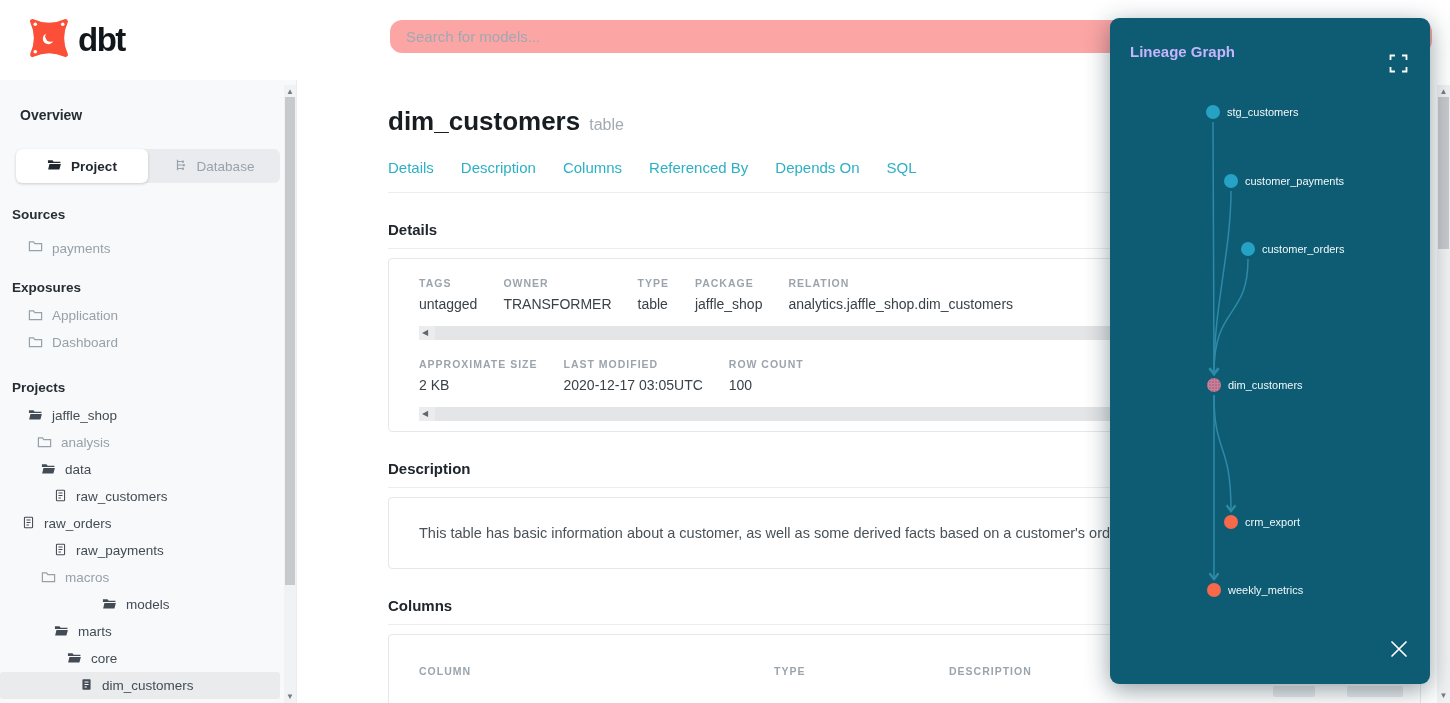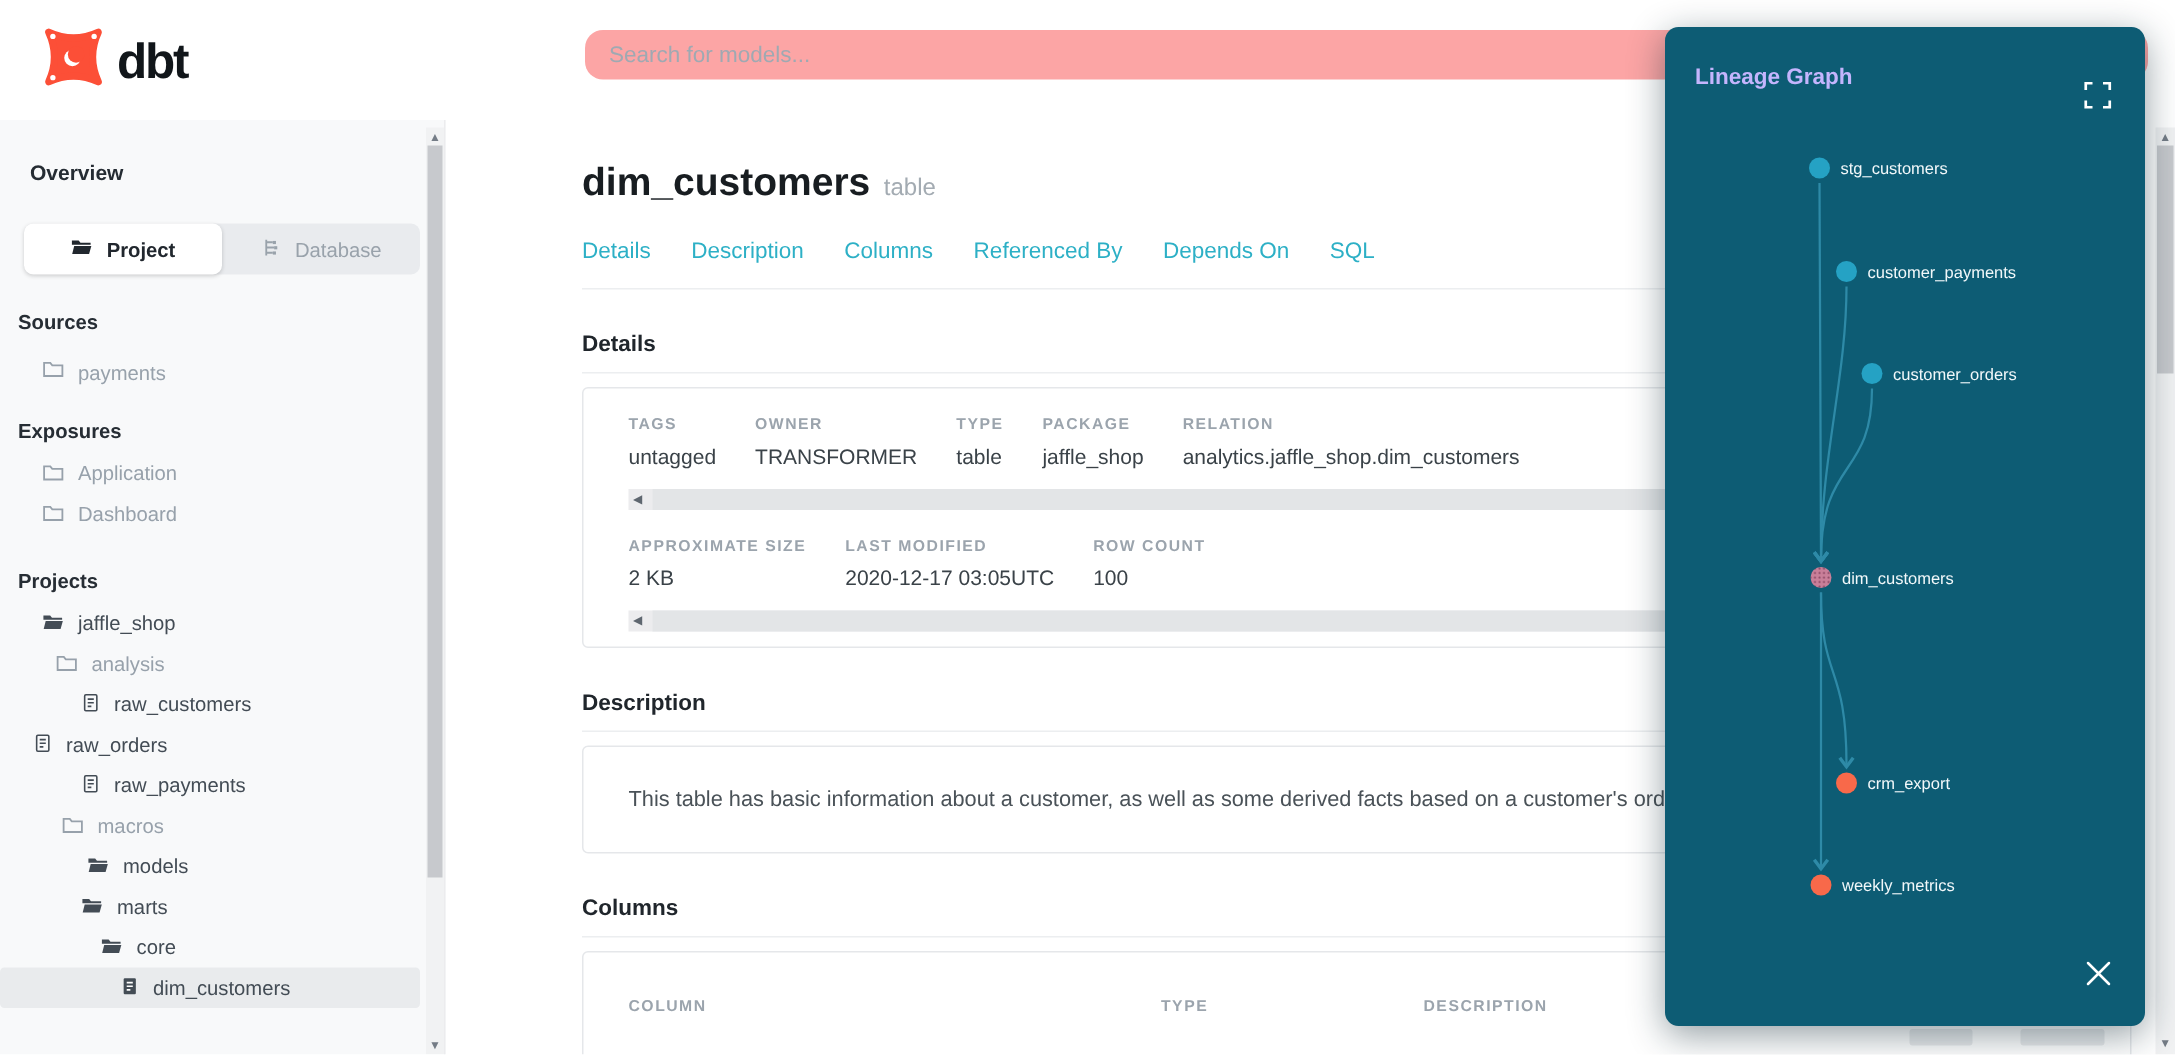--- a/index.html
+++ b/index.html
@@ -135,20 +135,27 @@
             <path d="M2.6 7.5h12.2l-1.6 5.7H1.2z"></path>
           </svg></span>
         <span>jaffle_shop</span>
       </div>
       <div class="nav-item muted" style="padding-left: 37px;">
         <span><svg width="15" height="15" viewBox="0 0 16 16" fill="none" stroke="currentColor" stroke-width="1.3">
             <path d="M1.5 4.2 h4.4 l1.4 1.7 h7.2 v7.6 H1.5 Z"></path>
           </svg></span>
         <span>analysis</span>
       </div>
+      <div class="nav-item" style="padding-left: 41px;">
+        <span><svg width="15" height="15" viewBox="0 0 16 16" fill="currentColor">
+            <path d="M1 3.5h4.8l1.3 1.6h7.2v1.4H1z"></path>
+            <path d="M2.6 7.5h12.2l-1.6 5.7H1.2z"></path>
+          </svg></span>
+        <span>data</span>
+      </div>
       <div class="nav-item" style="padding-left: 54px;">
         <span><svg width="13" height="15" viewBox="0 0 16 16" fill="none" stroke="currentColor" stroke-width="1.3">
             <rect x="3" y="1.5" width="10" height="13" rx="1"></rect>
             <path d="M5.5 5h5M5.5 8h5M5.5 11h3"></path>
           </svg></span>
         <span>raw_customers</span>
       </div>
       <div class="nav-item" style="padding-left: 22px;">
         <span><svg width="13" height="15" viewBox="0 0 16 16" fill="none" stroke="currentColor" stroke-width="1.3">
             <rect x="3" y="1.5" width="10" height="13" rx="1"></rect>
@@ -162,21 +169,21 @@
             <path d="M5.5 5h5M5.5 8h5M5.5 11h3"></path>
           </svg></span>
         <span>raw_payments</span>
       </div>
       <div class="nav-item muted" style="padding-left: 41px;">
         <span><svg width="15" height="15" viewBox="0 0 16 16" fill="none" stroke="currentColor" stroke-width="1.3">
             <path d="M1.5 4.2 h4.4 l1.4 1.7 h7.2 v7.6 H1.5 Z"></path>
           </svg></span>
         <span>macros</span>
       </div>
-      <div class="nav-item" style="padding-left: 58px;">
+      <div class="nav-item" style="padding-left: 58px; margin-left: 44px;">
         <span><svg width="15" height="15" viewBox="0 0 16 16" fill="currentColor">
             <path d="M1 3.5h4.8l1.3 1.6h7.2v1.4H1z"></path>
             <path d="M2.6 7.5h12.2l-1.6 5.7H1.2z"></path>
           </svg></span>
         <span>models</span>
       </div>
       <div class="nav-item" style="padding-left: 54px;">
         <span><svg width="15" height="15" viewBox="0 0 16 16" fill="currentColor">
             <path d="M1 3.5h4.8l1.3 1.6h7.2v1.4H1z"></path>
             <path d="M2.6 7.5h12.2l-1.6 5.7H1.2z"></path>

